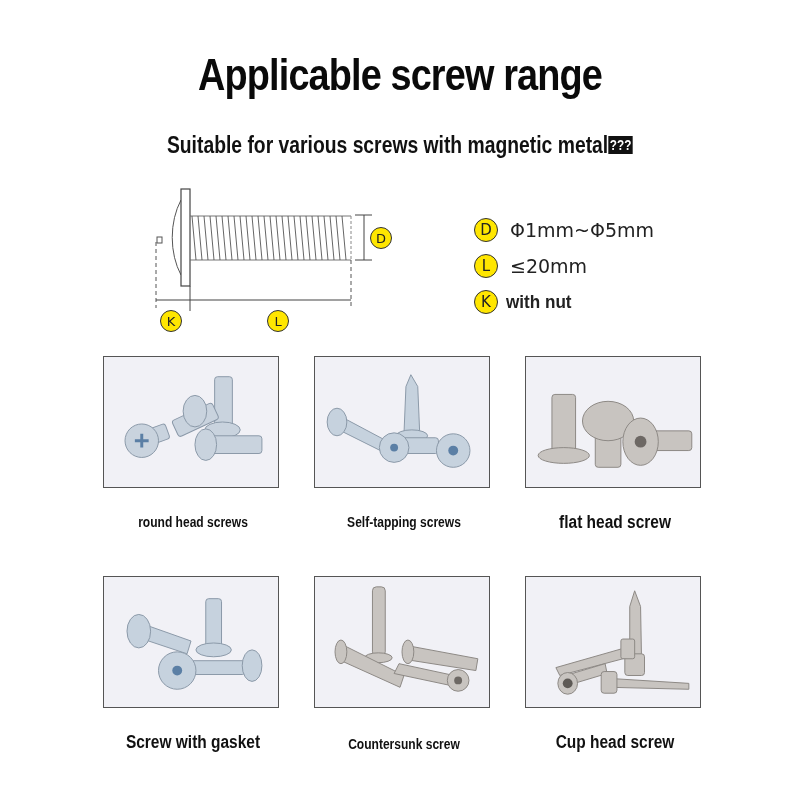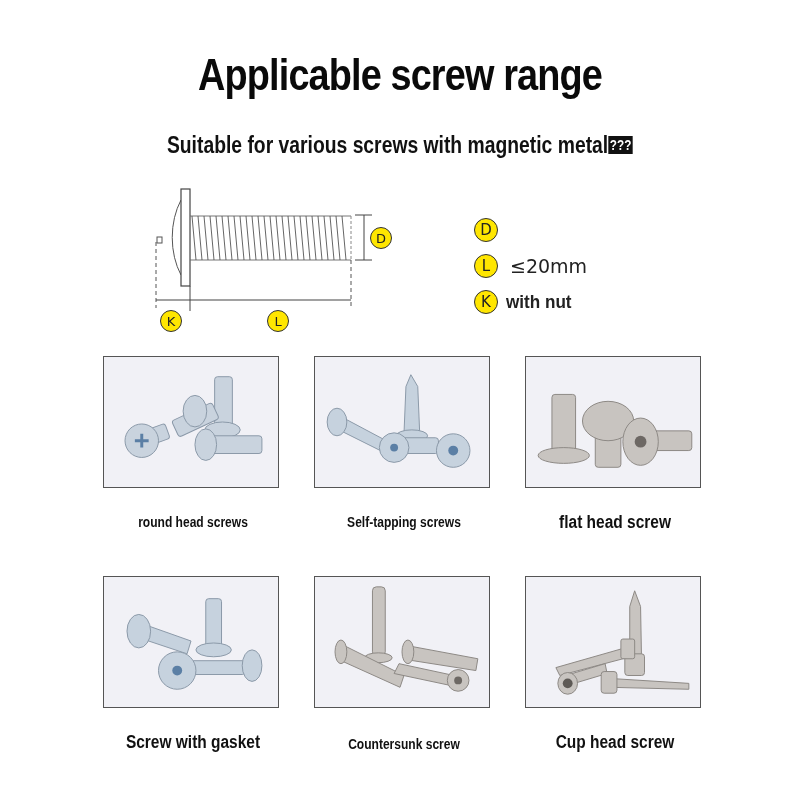--- a/index.html
+++ b/index.html
@@ -61,20 +61,21 @@
     <line x1="16" y1="120" x2="211" y2="120" stroke="#444" stroke-width="1.2"></line>
   </svg>
   <div class="badge" style="position:absolute; left:230px; top:47px; width:22px; height:22px; font-size:13px;">D</div>
   <div class="badge" style="position:absolute; left:20px; top:130px; width:22px; height:22px; font-size:13px;">K</div>
   <div class="badge" style="position:absolute; left:127px; top:130px; width:22px; height:22px; font-size:13px;">L</div>
 </div>
 
 <div class="spec-list">
   <div class="spec-row">
     <div class="badge">D</div>
+    <div class="spec-text">Φ1mm~Φ5mm</div>
   </div>
   <div class="spec-row">
     <div class="badge">L</div>
     <div class="spec-text">≤20mm</div>
   </div>
   <div class="spec-row">
     <div class="badge">K</div>
     <div class="spec-text bold">with nut</div>
   </div>
 </div>

